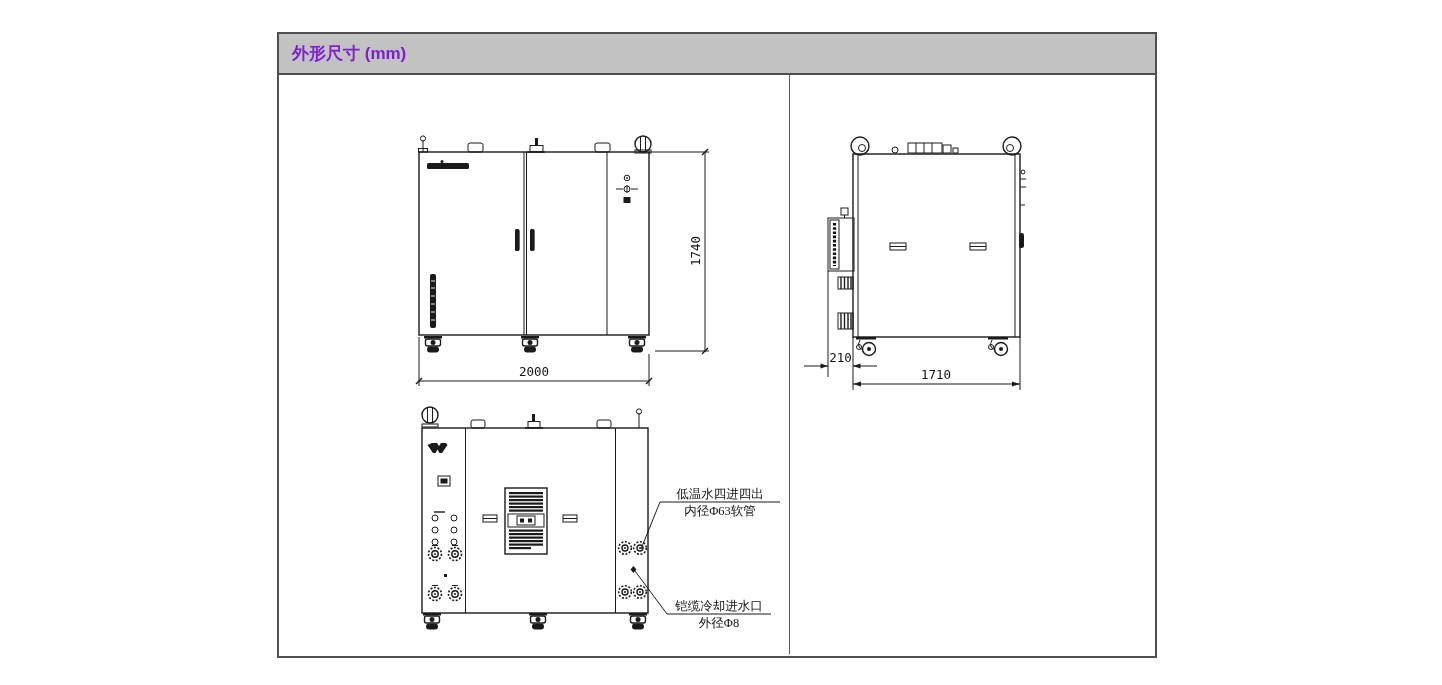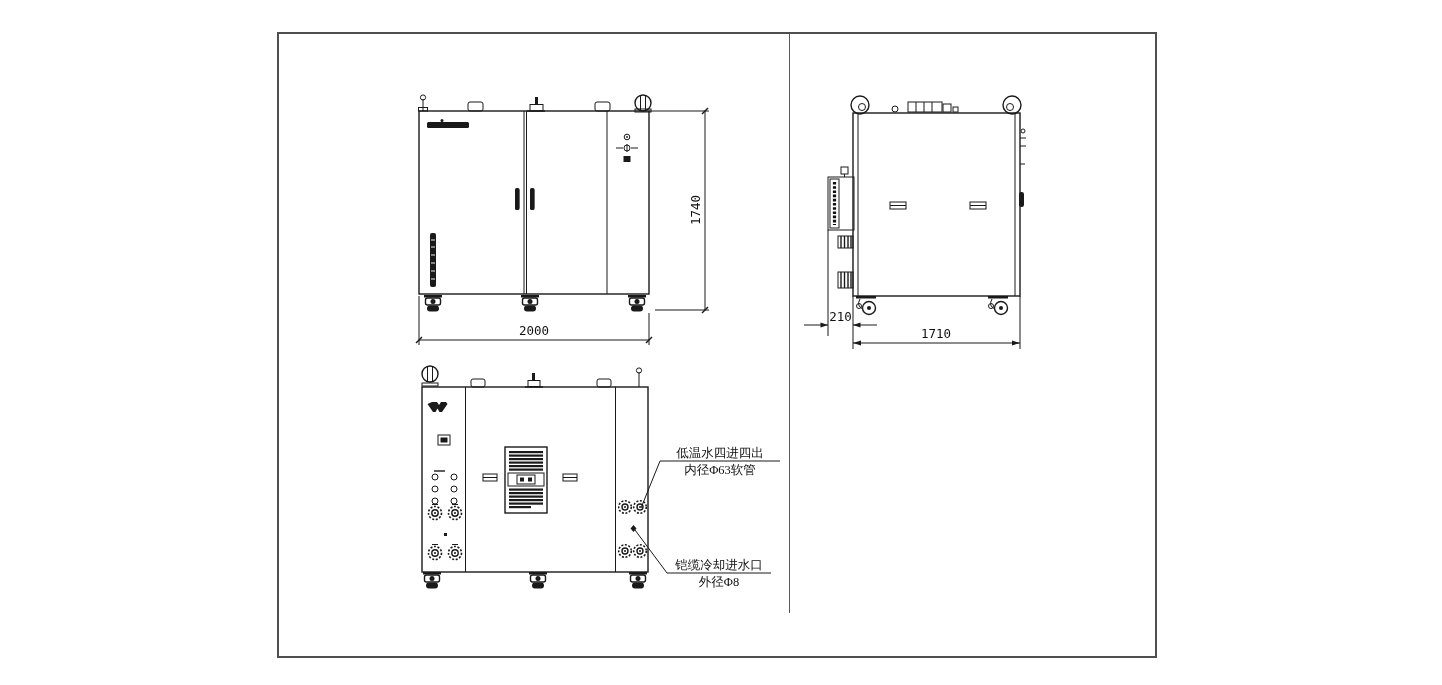--- a/index.html
+++ b/index.html
@@ -27,20 +27,23 @@
   svg .fl{fill:var(--line);stroke:none;}
   svg .dim{font-family:"DejaVu Sans Mono",monospace;font-size:12.5px;fill:#111;}
   svg .ann{font-family:"Liberation Serif",serif;font-size:12.5px;fill:#111;}
   svg .knurl{stroke:var(--line);stroke-width:1.6;fill:none;stroke-dasharray:2 1.6;}
 </style>
 </head>
 <body>
 
 <div class="page">
   <div class="panel">
+    <div class="panel-header">
+      <span>外形尺寸 (mm)</span>
+    </div>
     <div class="panel-body">
 
       <div class="cell-left">
         <svg width="510" height="579" viewBox="0 0 510 579">
 
           <g>
 
             <g>
               <rect class="ln2" x="140" y="77" width="230" height="183"></rect>
               <line class="ln" x1="245" y1="77" x2="245" y2="260"></line>

